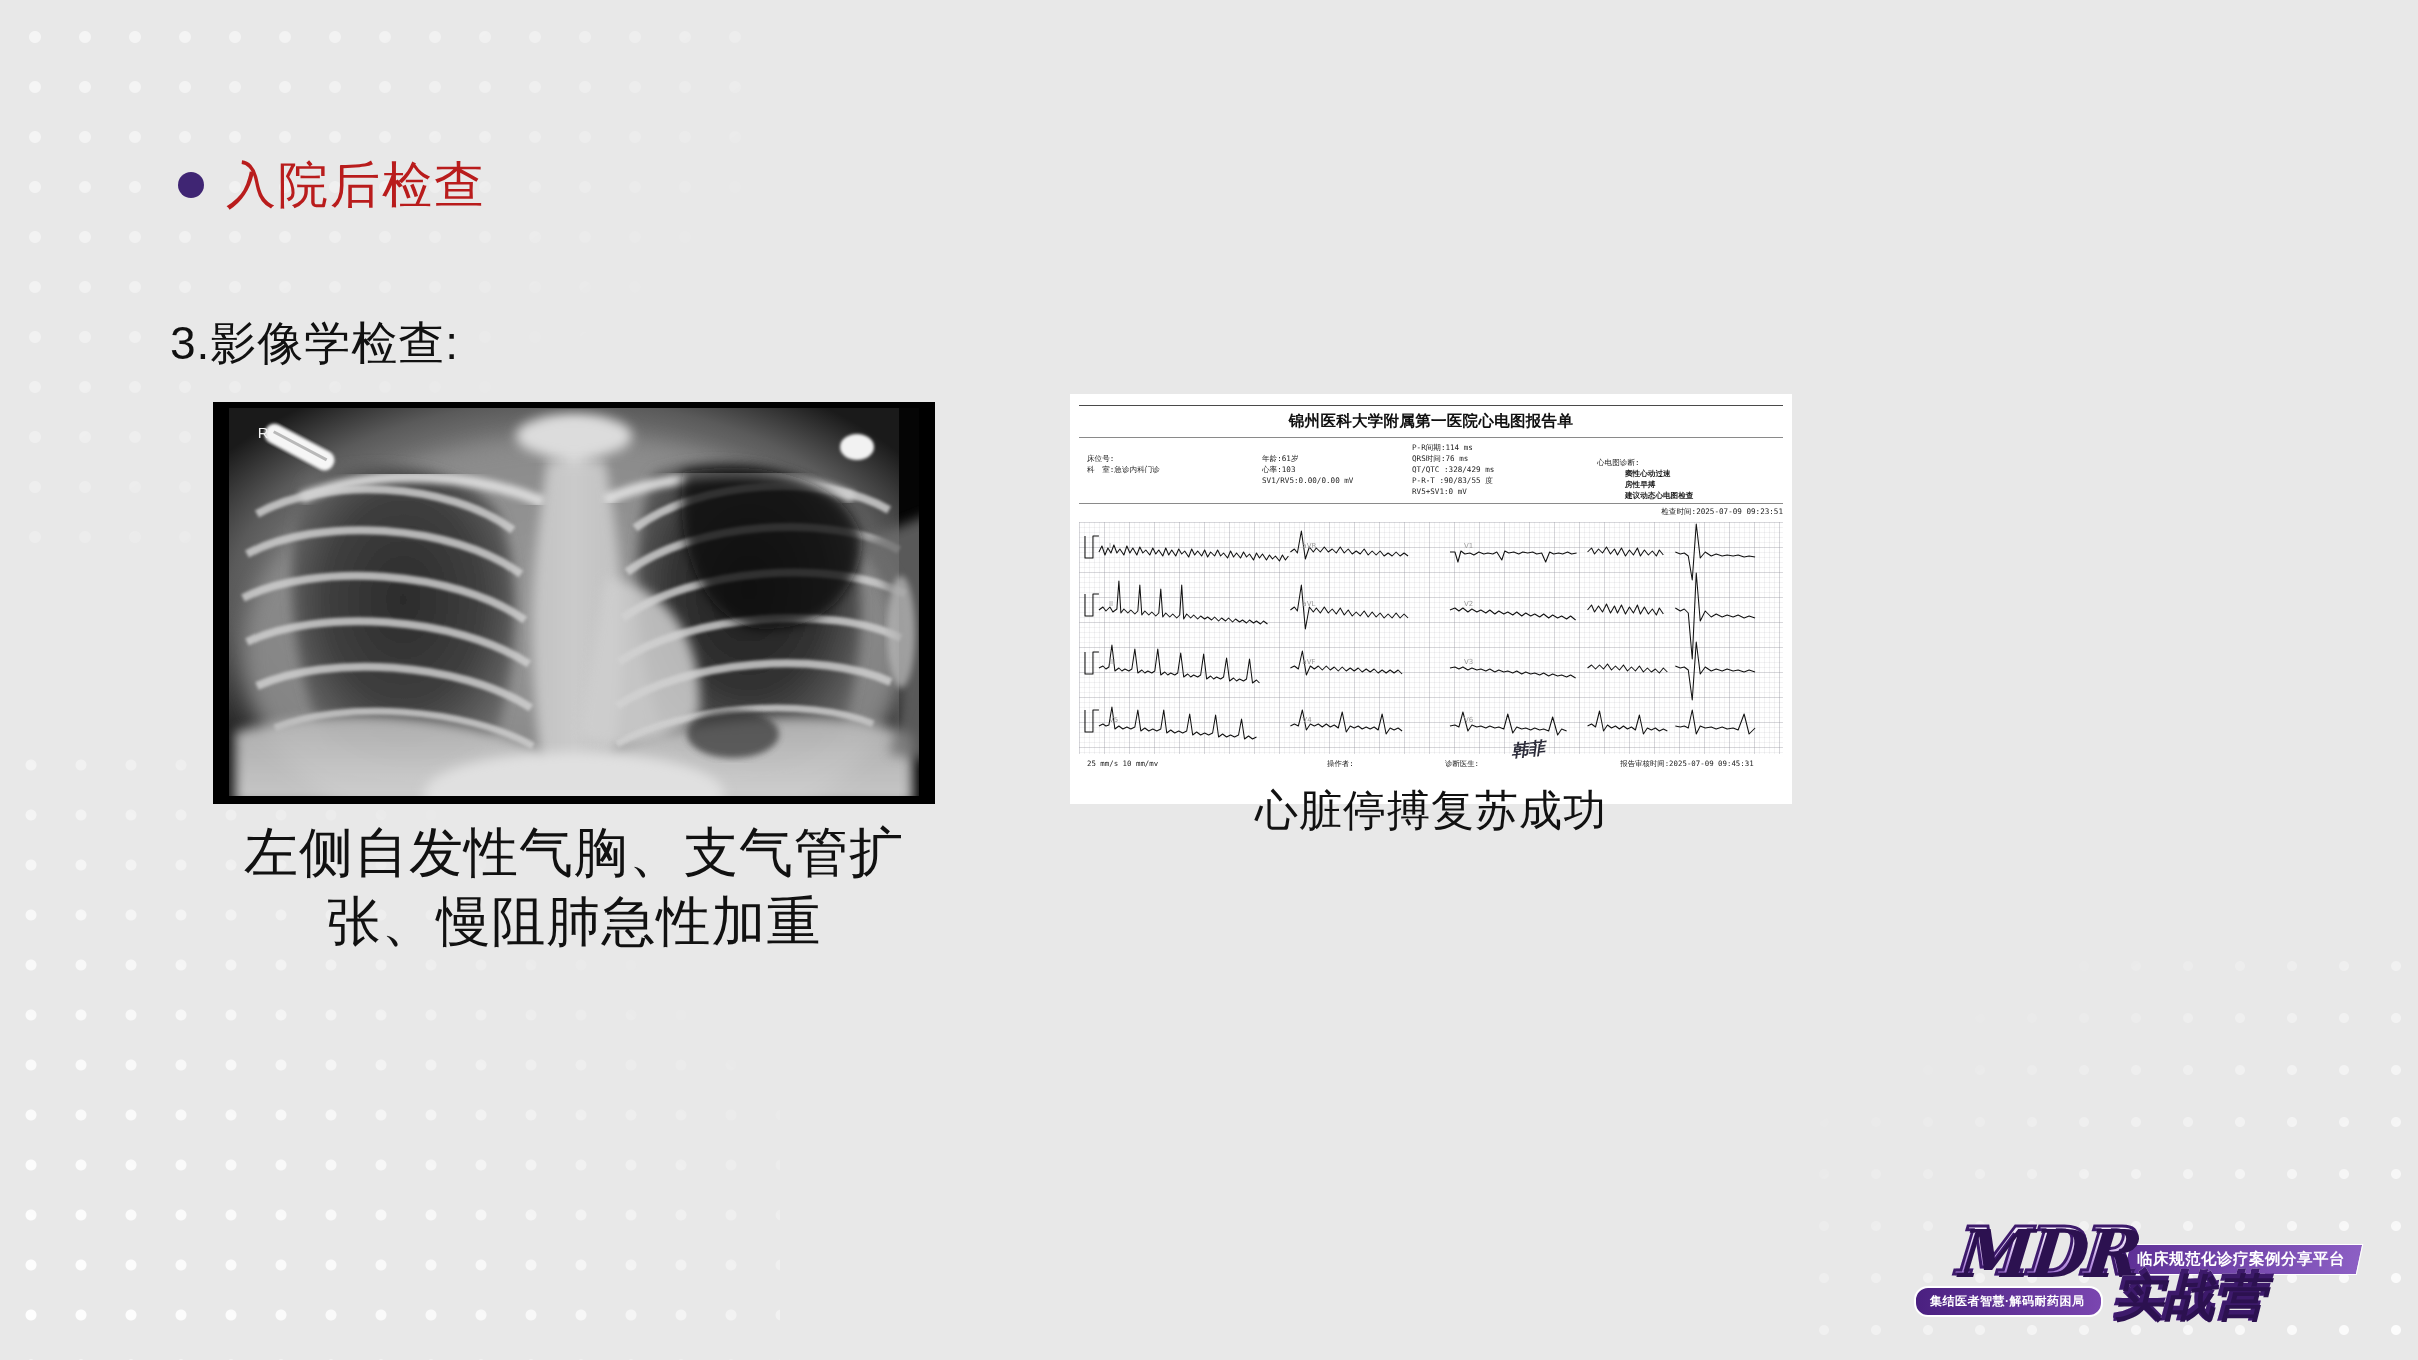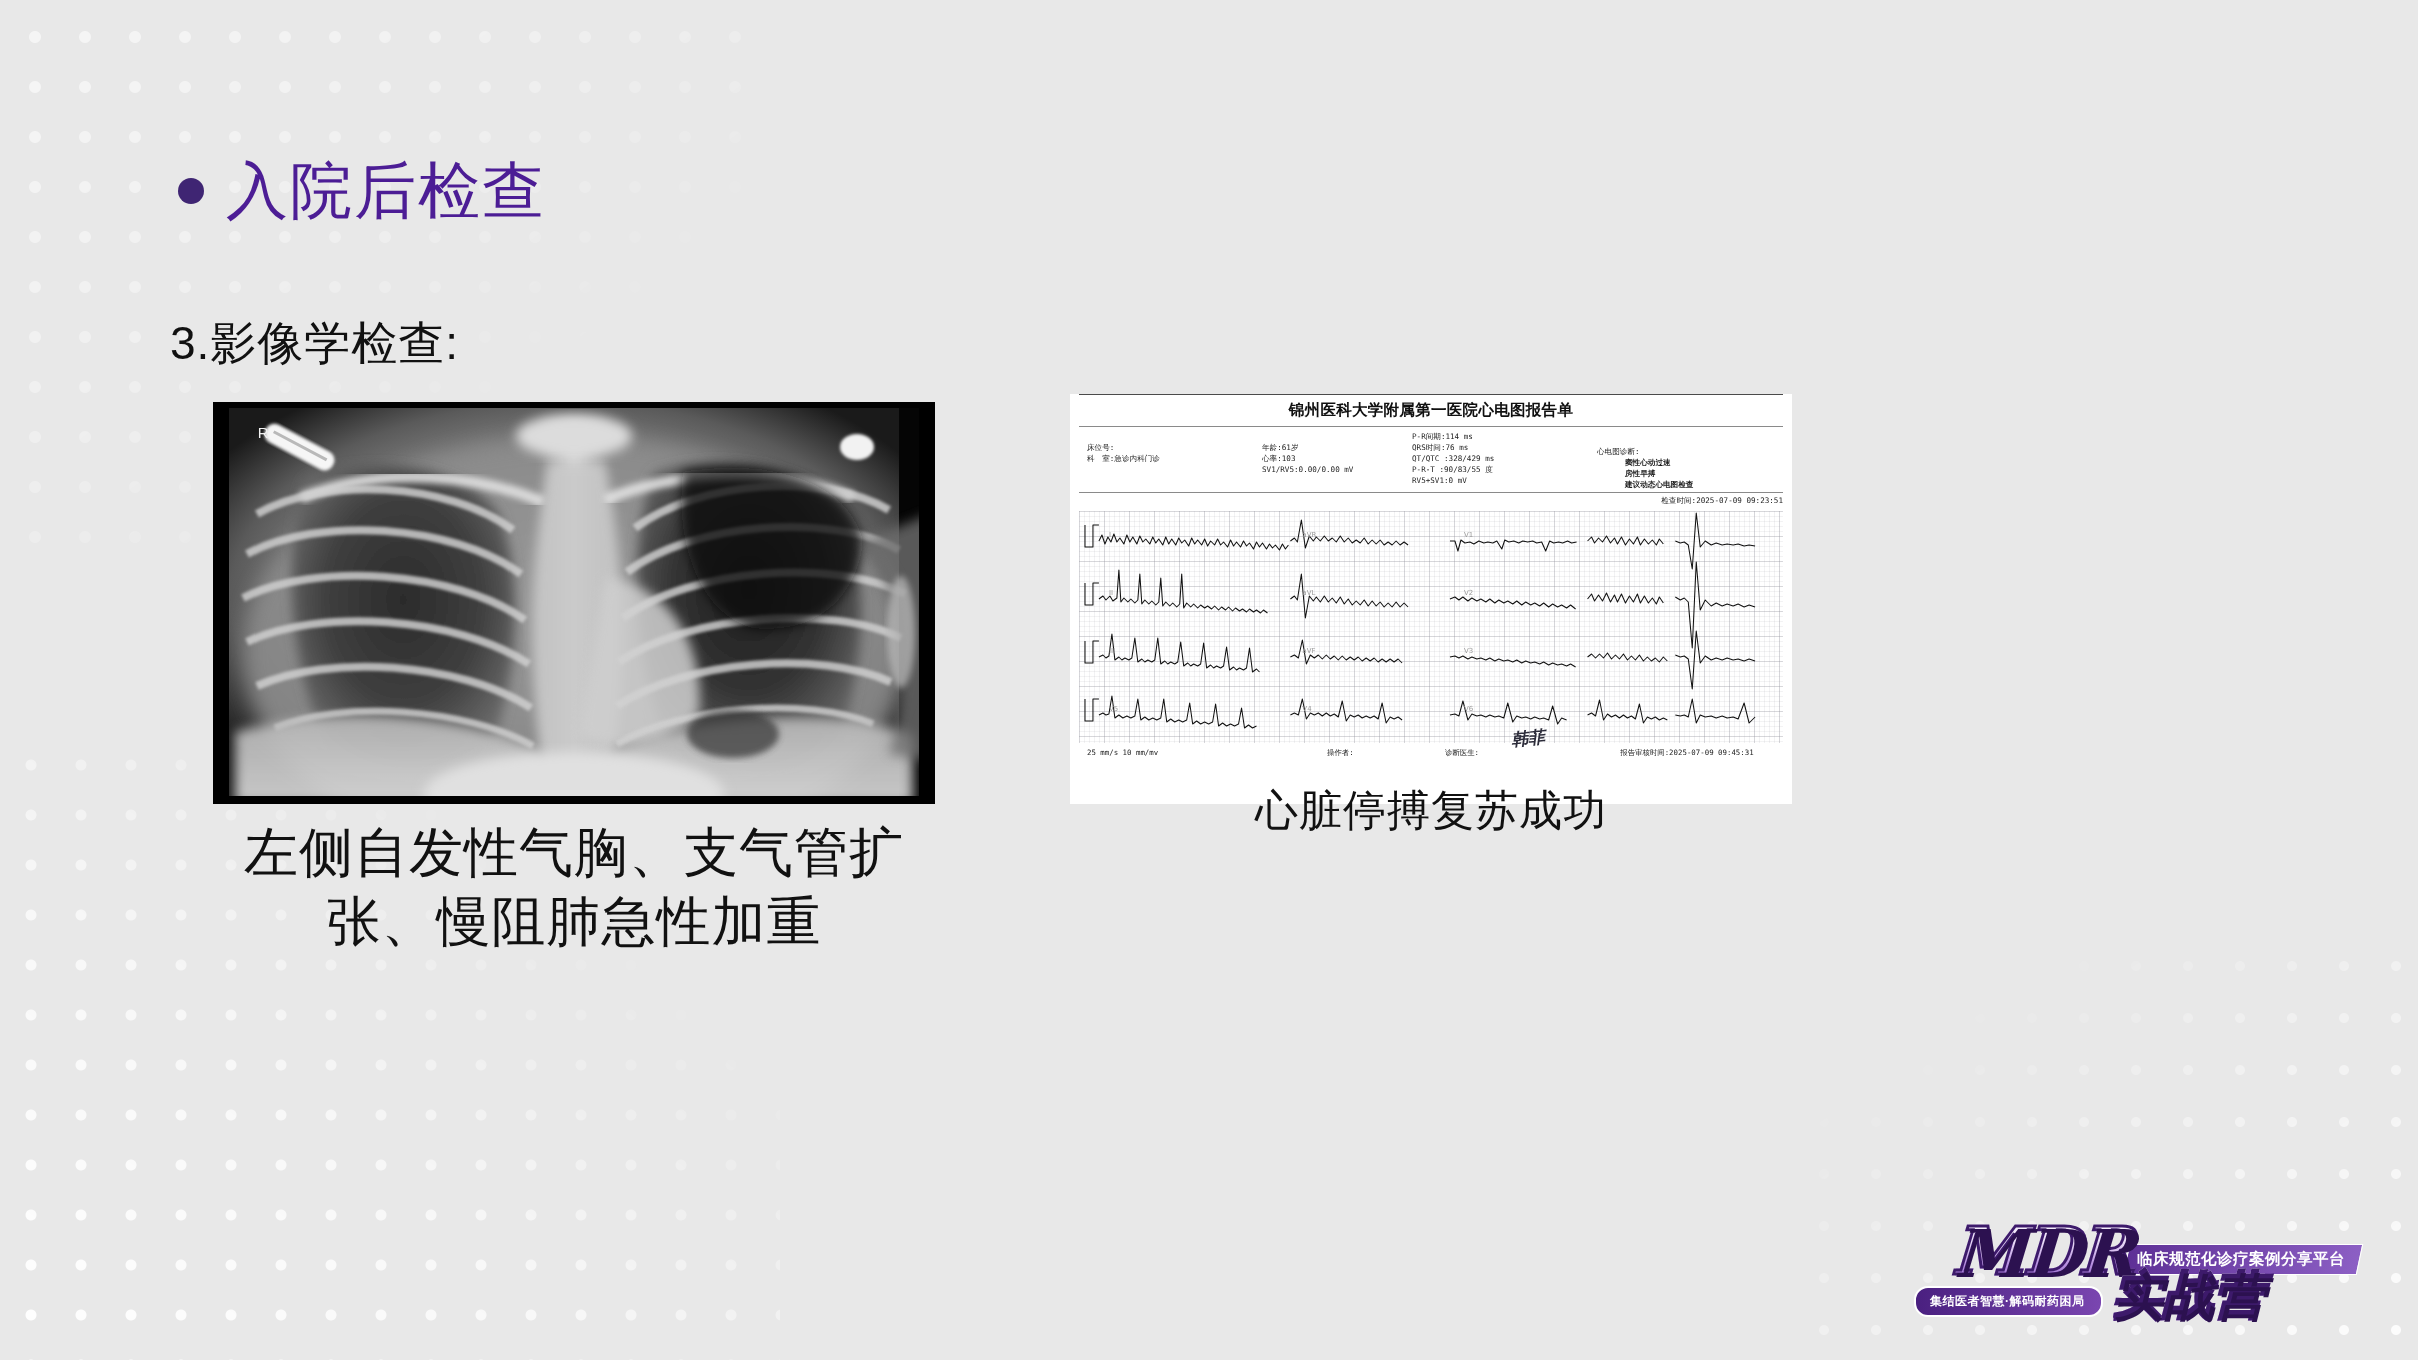--- a/index.html
+++ b/index.html
@@ -58,22 +58,22 @@
     align-items: center;
     gap: 22px;
   }
   .heading-bullet {
     width: 26px; height: 26px;
     border-radius: 50%;
     background: #3f2573;
     flex: none;
   }
   .heading-text {
-    font-size: 62px;
-    color: #4c1d95;
+    font-size: 50px;
+    color: #b91c1c;
     letter-spacing: 2px;
     line-height: 1;
     white-space: nowrap;
   }
 
   .subheading {
     position: absolute;
     left: 170px;
     top: 313px;
     font-size: 46px;
@@ -117,21 +117,21 @@
     letter-spacing: 1px;
   }
 
   
   .ecg-sheet {
     width: 100%;
     height: 100%;
     background: #ffffff;
     position: relative;
     box-sizing: border-box;
-    padding: 0 9px 6px 9px;
+    padding: 11px 9px 6px 9px;
     overflow: hidden;
   }
   .ecg-rule {
     border: 0;
     border-top: 1.6px solid #4a4a4a;
     margin: 0;
   }
   .ecg-rule-thin {
     border: 0;
     border-top: 1px solid #8a8a8a;

